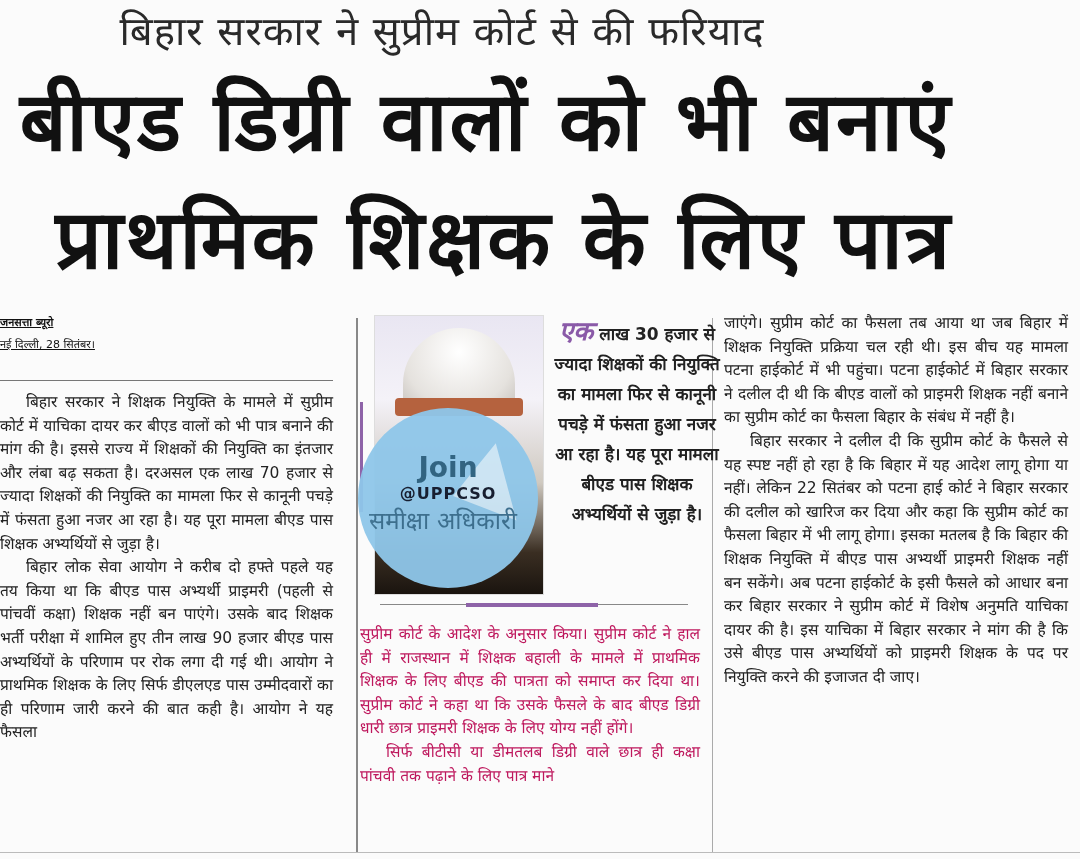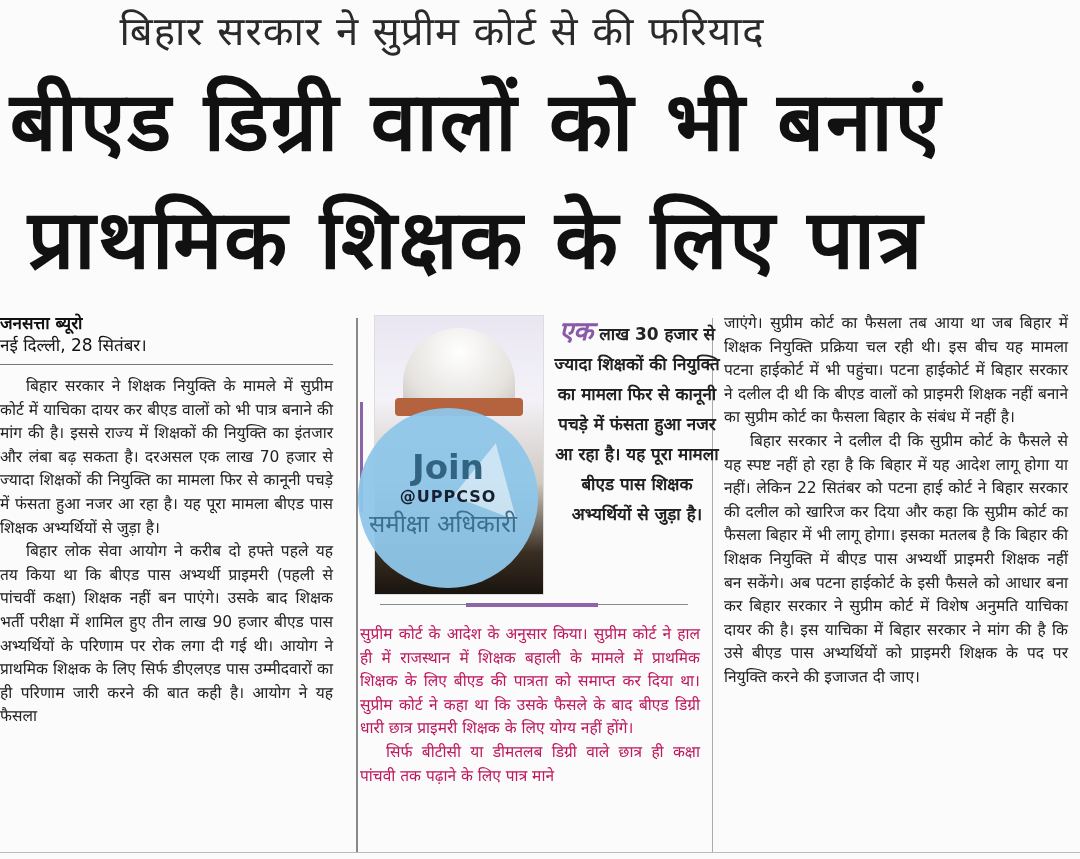--- a/index.html
+++ b/index.html
@@ -8,39 +8,39 @@
     background: #fbfbfb; color: #1a1a1a;
     font-family: "DejaVu Sans", sans-serif;
     position: relative;
   }
   .kicker {
     position: absolute; top: 6px; left: 0; width: 884px;
     text-align: center; font-size: 40px; color: #2a2a2a;
     letter-spacing: 1px; line-height: 50px;
   }
   .headline {
-    position: absolute; left: 0; width: 952px; text-align: center;
+    position: absolute; left: 0; width: 952px; text-align: right;
     font-weight: bold; color: #111; font-size: 82px; line-height: 100px;
     letter-spacing: 2px;
   }
   .h1 { top: 72px; }
   .h2 { top: 190px; }
   .col {
     position: absolute; top: 312px; font-size: 15.5px; line-height: 23.6px;
     color: #222; text-align: justify;
   }
   .col p { margin: 0; }
   .col p.ind { text-indent: 26px; }
   .col-left { left: 0; width: 333px; }
   .col-right { left: 724px; width: 344px; }
   .col-mid-text { position: absolute; top: 623px; left: 360px; width: 340px;
     font-size: 15.5px; line-height: 23.6px; text-align: justify; color: #be185d; }
   .col-mid-text p { margin: 0; }
   .col-mid-text p.ind { text-indent: 26px; }
-  .byline { font-size: 17px; line-height: 22px; margin-bottom: 8px; color:#111; }
+  .byline { font-size: 11px; line-height: 22px; margin-bottom: 24px; color:#111;text-decoration:underline; }
   .byline .b1 { font-weight: bold; }
   .rule-left { height: 1px; background: #777; margin: 6px 0 10px 0; }
   .vrule { position: absolute; width: 2px; background: #888; }
   .photo {
     position: absolute; left: 374px; top: 315px; width: 168px; height: 278px;
     background: linear-gradient(180deg, #e9e6f2 0%, #f4f2f8 30%, #cfc9c0 60%, #3a2e22 85%, #1a140f 100%);
     border: 1px solid #ddd; overflow: hidden;
   }
   .dome {
     position: absolute; left: 28px; top: 12px; width: 112px; height: 80px;
@@ -55,21 +55,21 @@
     position: absolute; left: 358px; top: 408px; width: 180px; height: 180px;
     border-radius: 50%; background: #8fc7ea; opacity: 0.95;
     display: flex; flex-direction: column; align-items: center; justify-content: center;
   }
   .tg-plane {
     position: absolute; left: 40px; top: 48px; width: 0; height: 0;
     border-left: 55px solid transparent; border-right: 55px solid rgba(255,255,255,0.55);
     border-top: 40px solid transparent; border-bottom: 40px solid transparent;
     transform: rotate(-15deg);
   }
-  .join-word { font-family: "DejaVu Sans", sans-serif; font-weight: bold; font-size: 34px;
+  .join-word { font-family: "DejaVu Sans", sans-serif; font-weight: bold; font-size: 28px;
     color: #2a5f7e; position: relative; margin-top: -10px; text-align: center; }
   .join-handle { font-weight: bold; font-size: 16px; color: #0f172a; position: relative; letter-spacing: 1px; }
   .join-hindi { font-size: 24px; color: #3a6f90; position: relative; white-space: nowrap; margin-left: -10px; }
   .pull-quote {
     position: absolute; left: 552px; top: 316px; width: 170px;
     text-align: center; font-size: 17px; line-height: 30px; font-weight: bold; color: #222;
   }
   .pull-quote .first { color: #8a5aa8; font-style: italic; font-size: 26px; }
   .mid-rule { position: absolute; left: 380px; top: 604px; width: 308px; height: 1px; background: #888; }
   .mid-accent { position: absolute; left: 466px; top: 603px; width: 132px; height: 4px; background: #8e63a8; }

